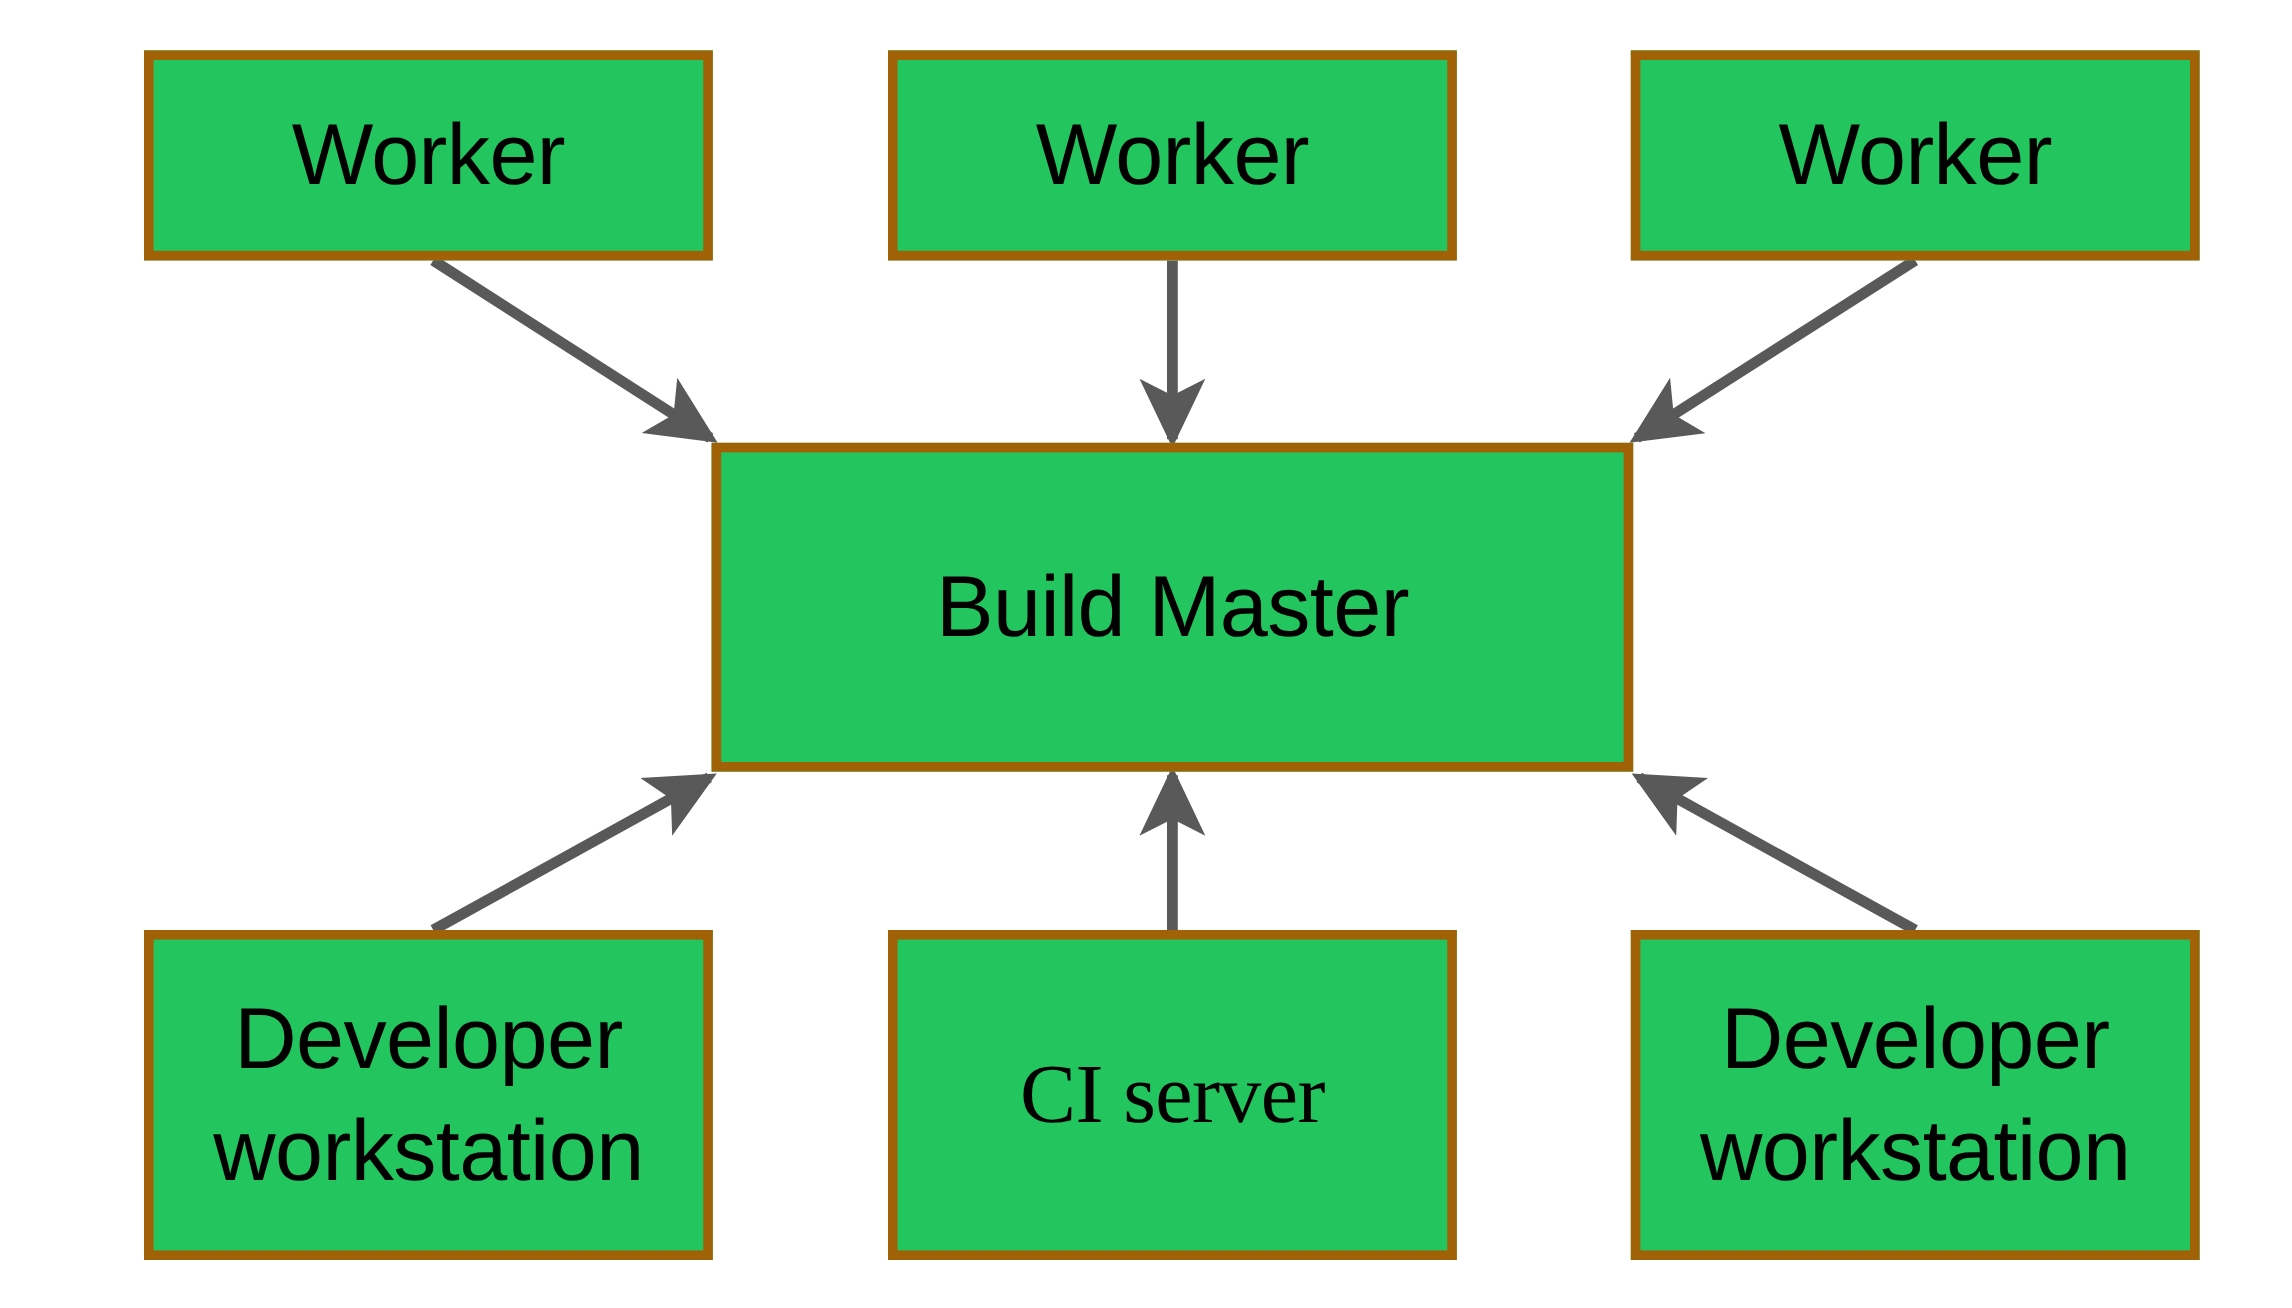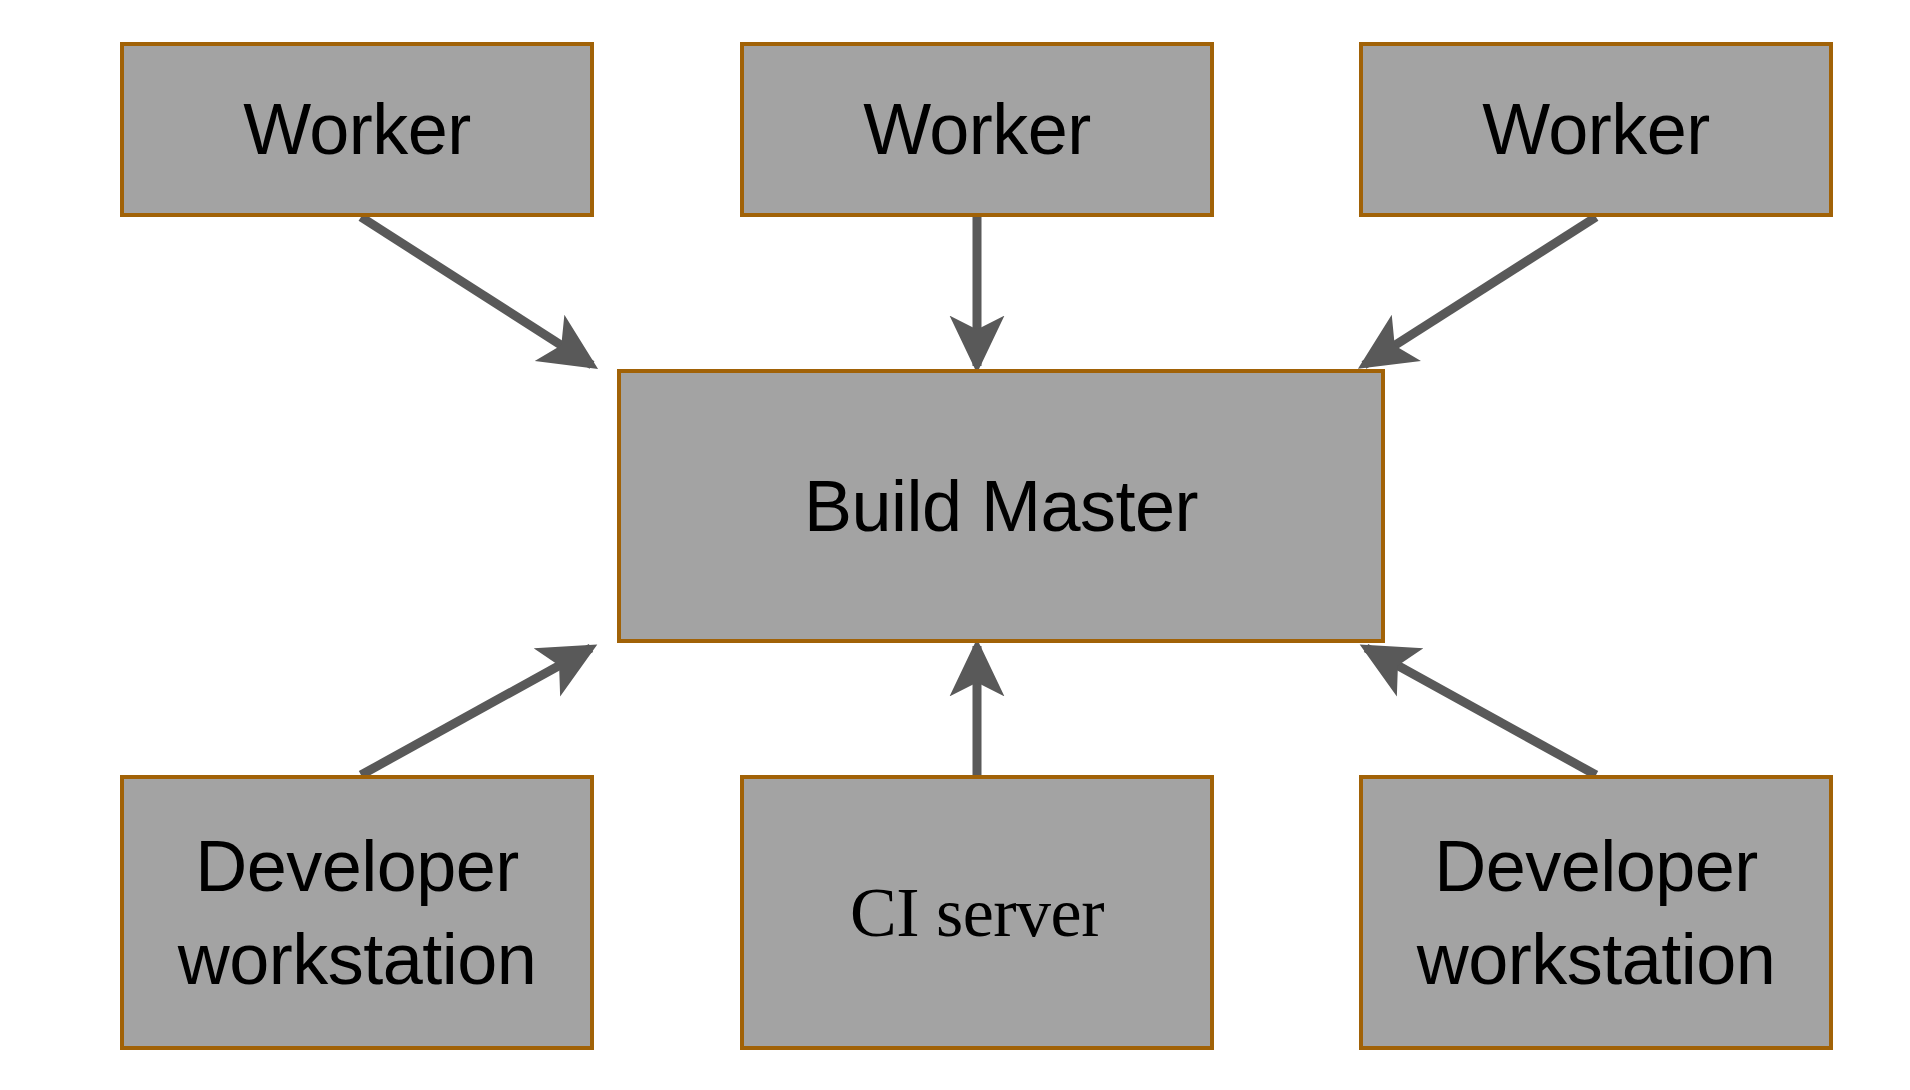--- a/index.html
+++ b/index.html
@@ -14,22 +14,22 @@
   #canvas {
     position: relative;
     width: 1910px;
     height: 1090px;
     background: #ffffff;
     overflow: hidden;
   }
   .node {
     position: absolute;
     box-sizing: border-box;
-    background: #a3a3a3;
-    border: 4px solid #a16207;
+    background: #22c55e;
+    border: 8px solid #a16207;
     display: flex;
     align-items: center;
     justify-content: center;
     text-align: center;
   }
   .node-label {
     color: #000000;
     font-weight: 400;
     line-height: 1.28;
     letter-spacing: -0.5px;
@@ -88,21 +88,21 @@
   </div>
 
   <div class="node" style="left:740px; top:42px; width:474px; height:175px;">
     <span class="node-label size-lg">Worker</span>
   </div>
 
   <div class="node" style="left:1359px; top:42px; width:474px; height:175px;">
     <span class="node-label size-lg">Worker</span>
   </div>
 
-  <div class="node" style="left:593px; top:369px; width:768px; height:274px;margin-left:24px;">
+  <div class="node" style="left:593px; top:369px; width:768px; height:274px;">
     <span class="node-label size-lg">Build Master</span>
   </div>
 
   <div class="node" style="left:120px; top:775px; width:474px; height:275px;">
     <span class="node-label size-lg">Developer
 workstation</span>
   </div>
 
   <div class="node" style="left:740px; top:775px; width:474px; height:275px;">
     <span class="node-label size-md">CI server</span>

